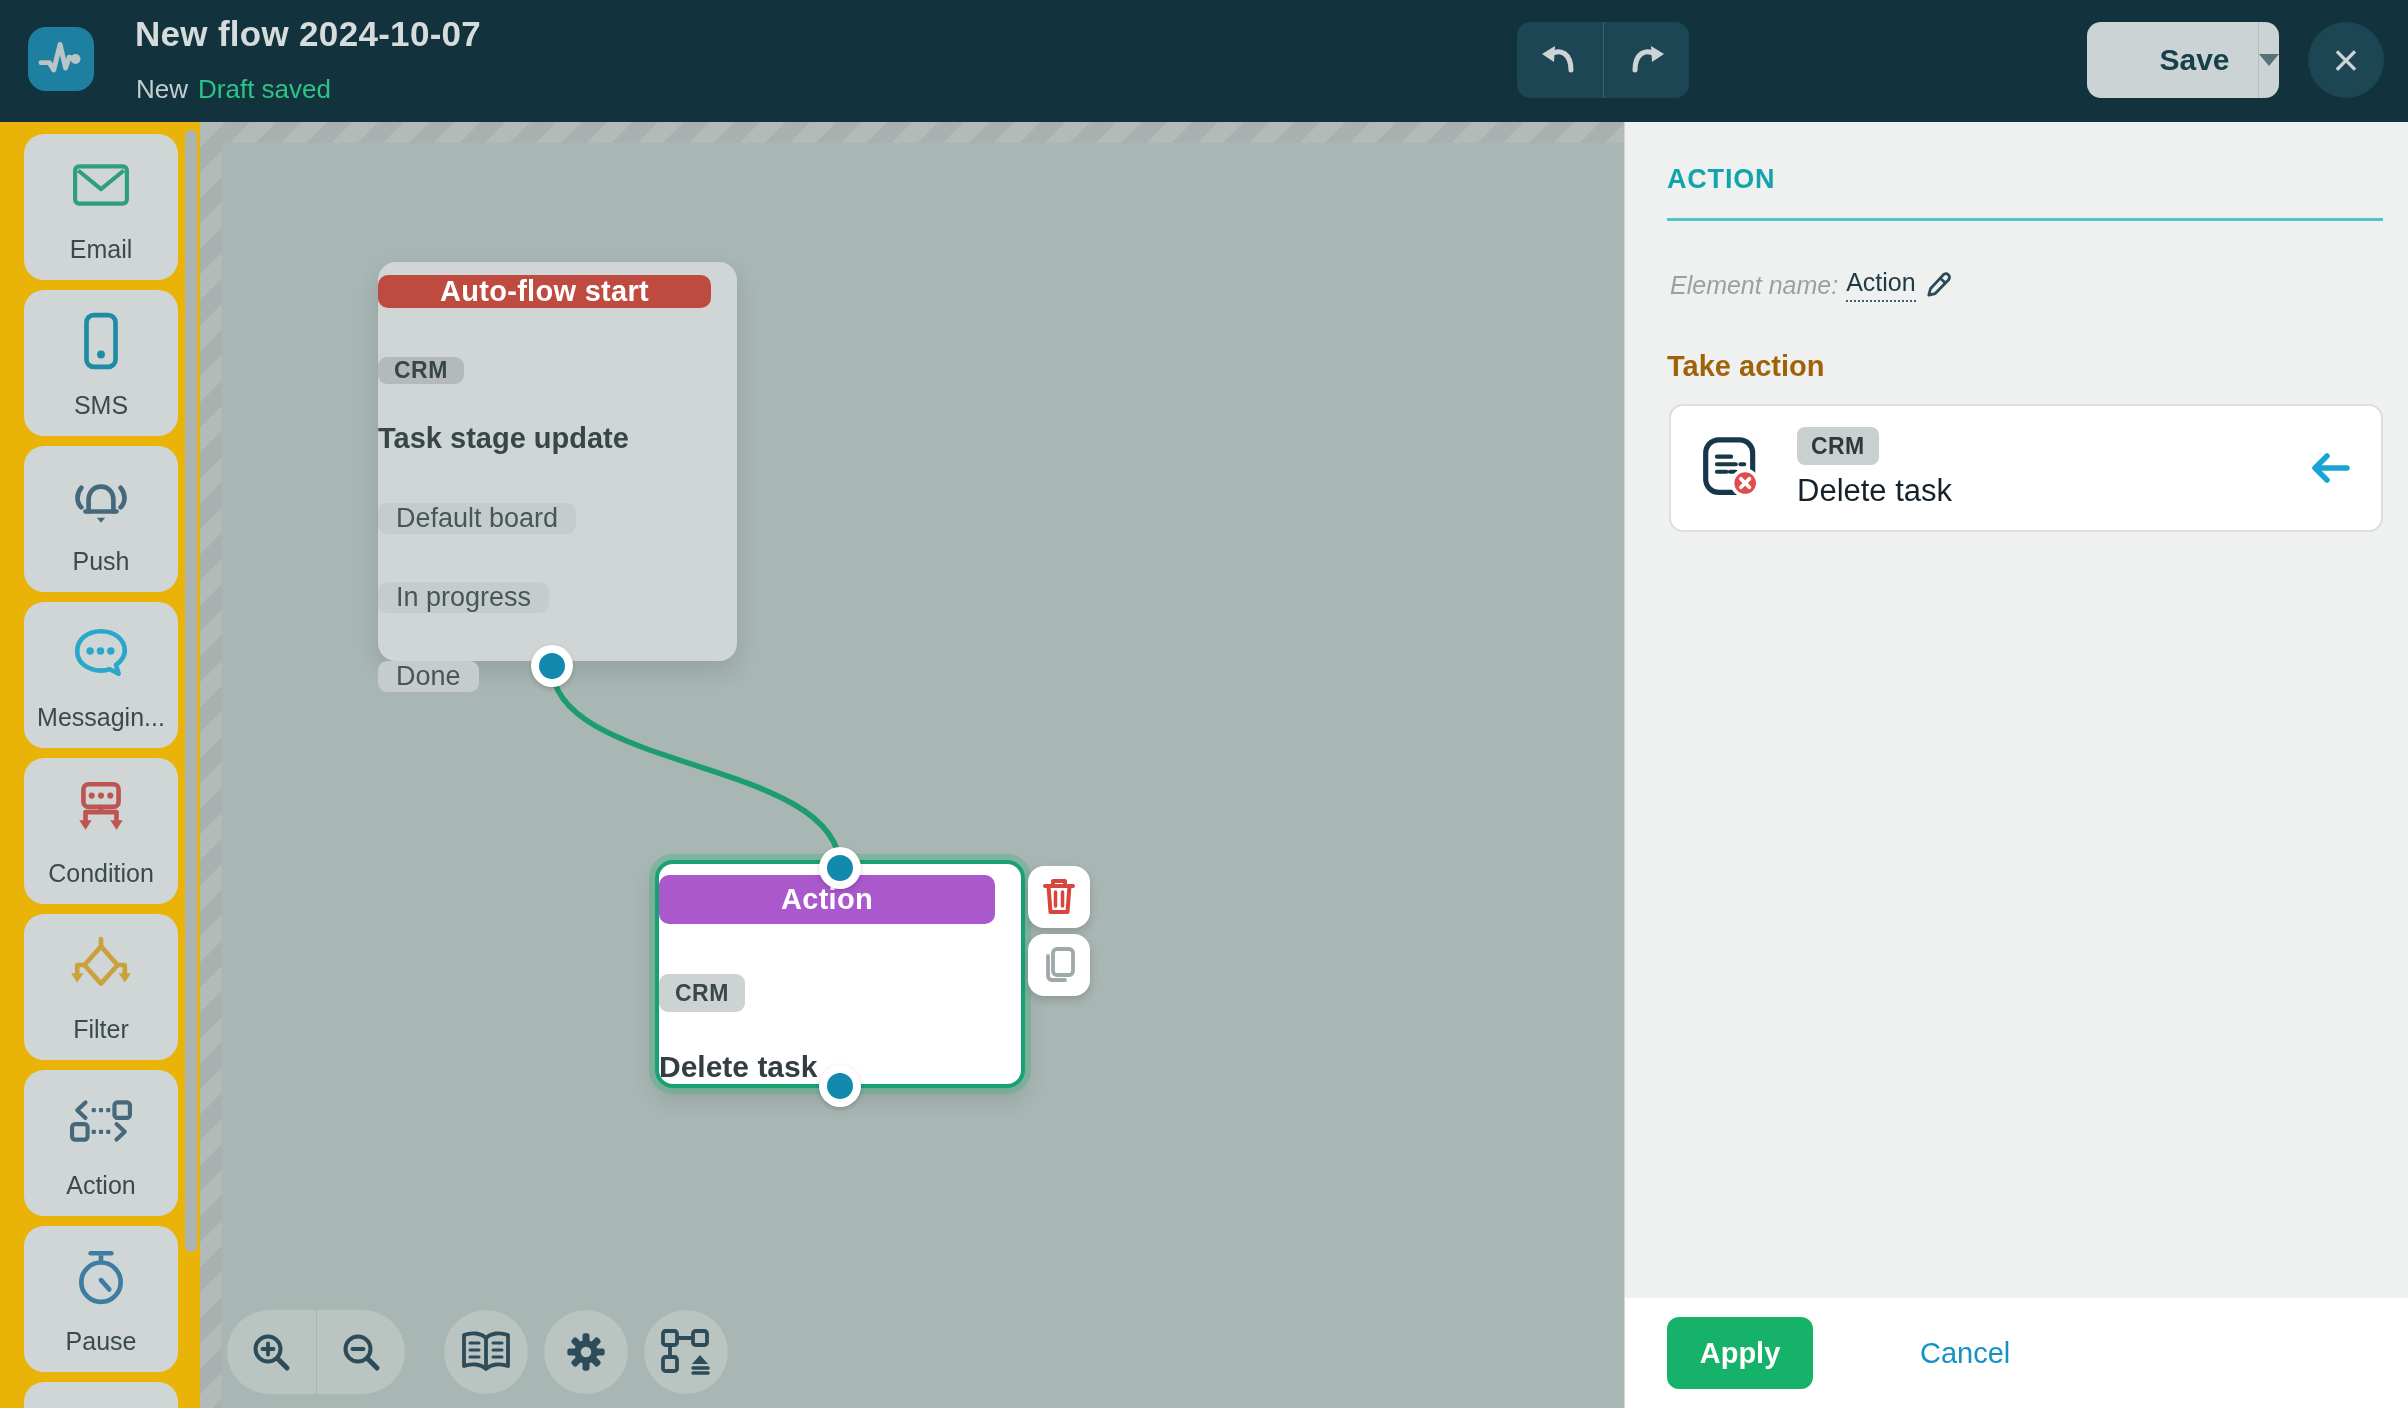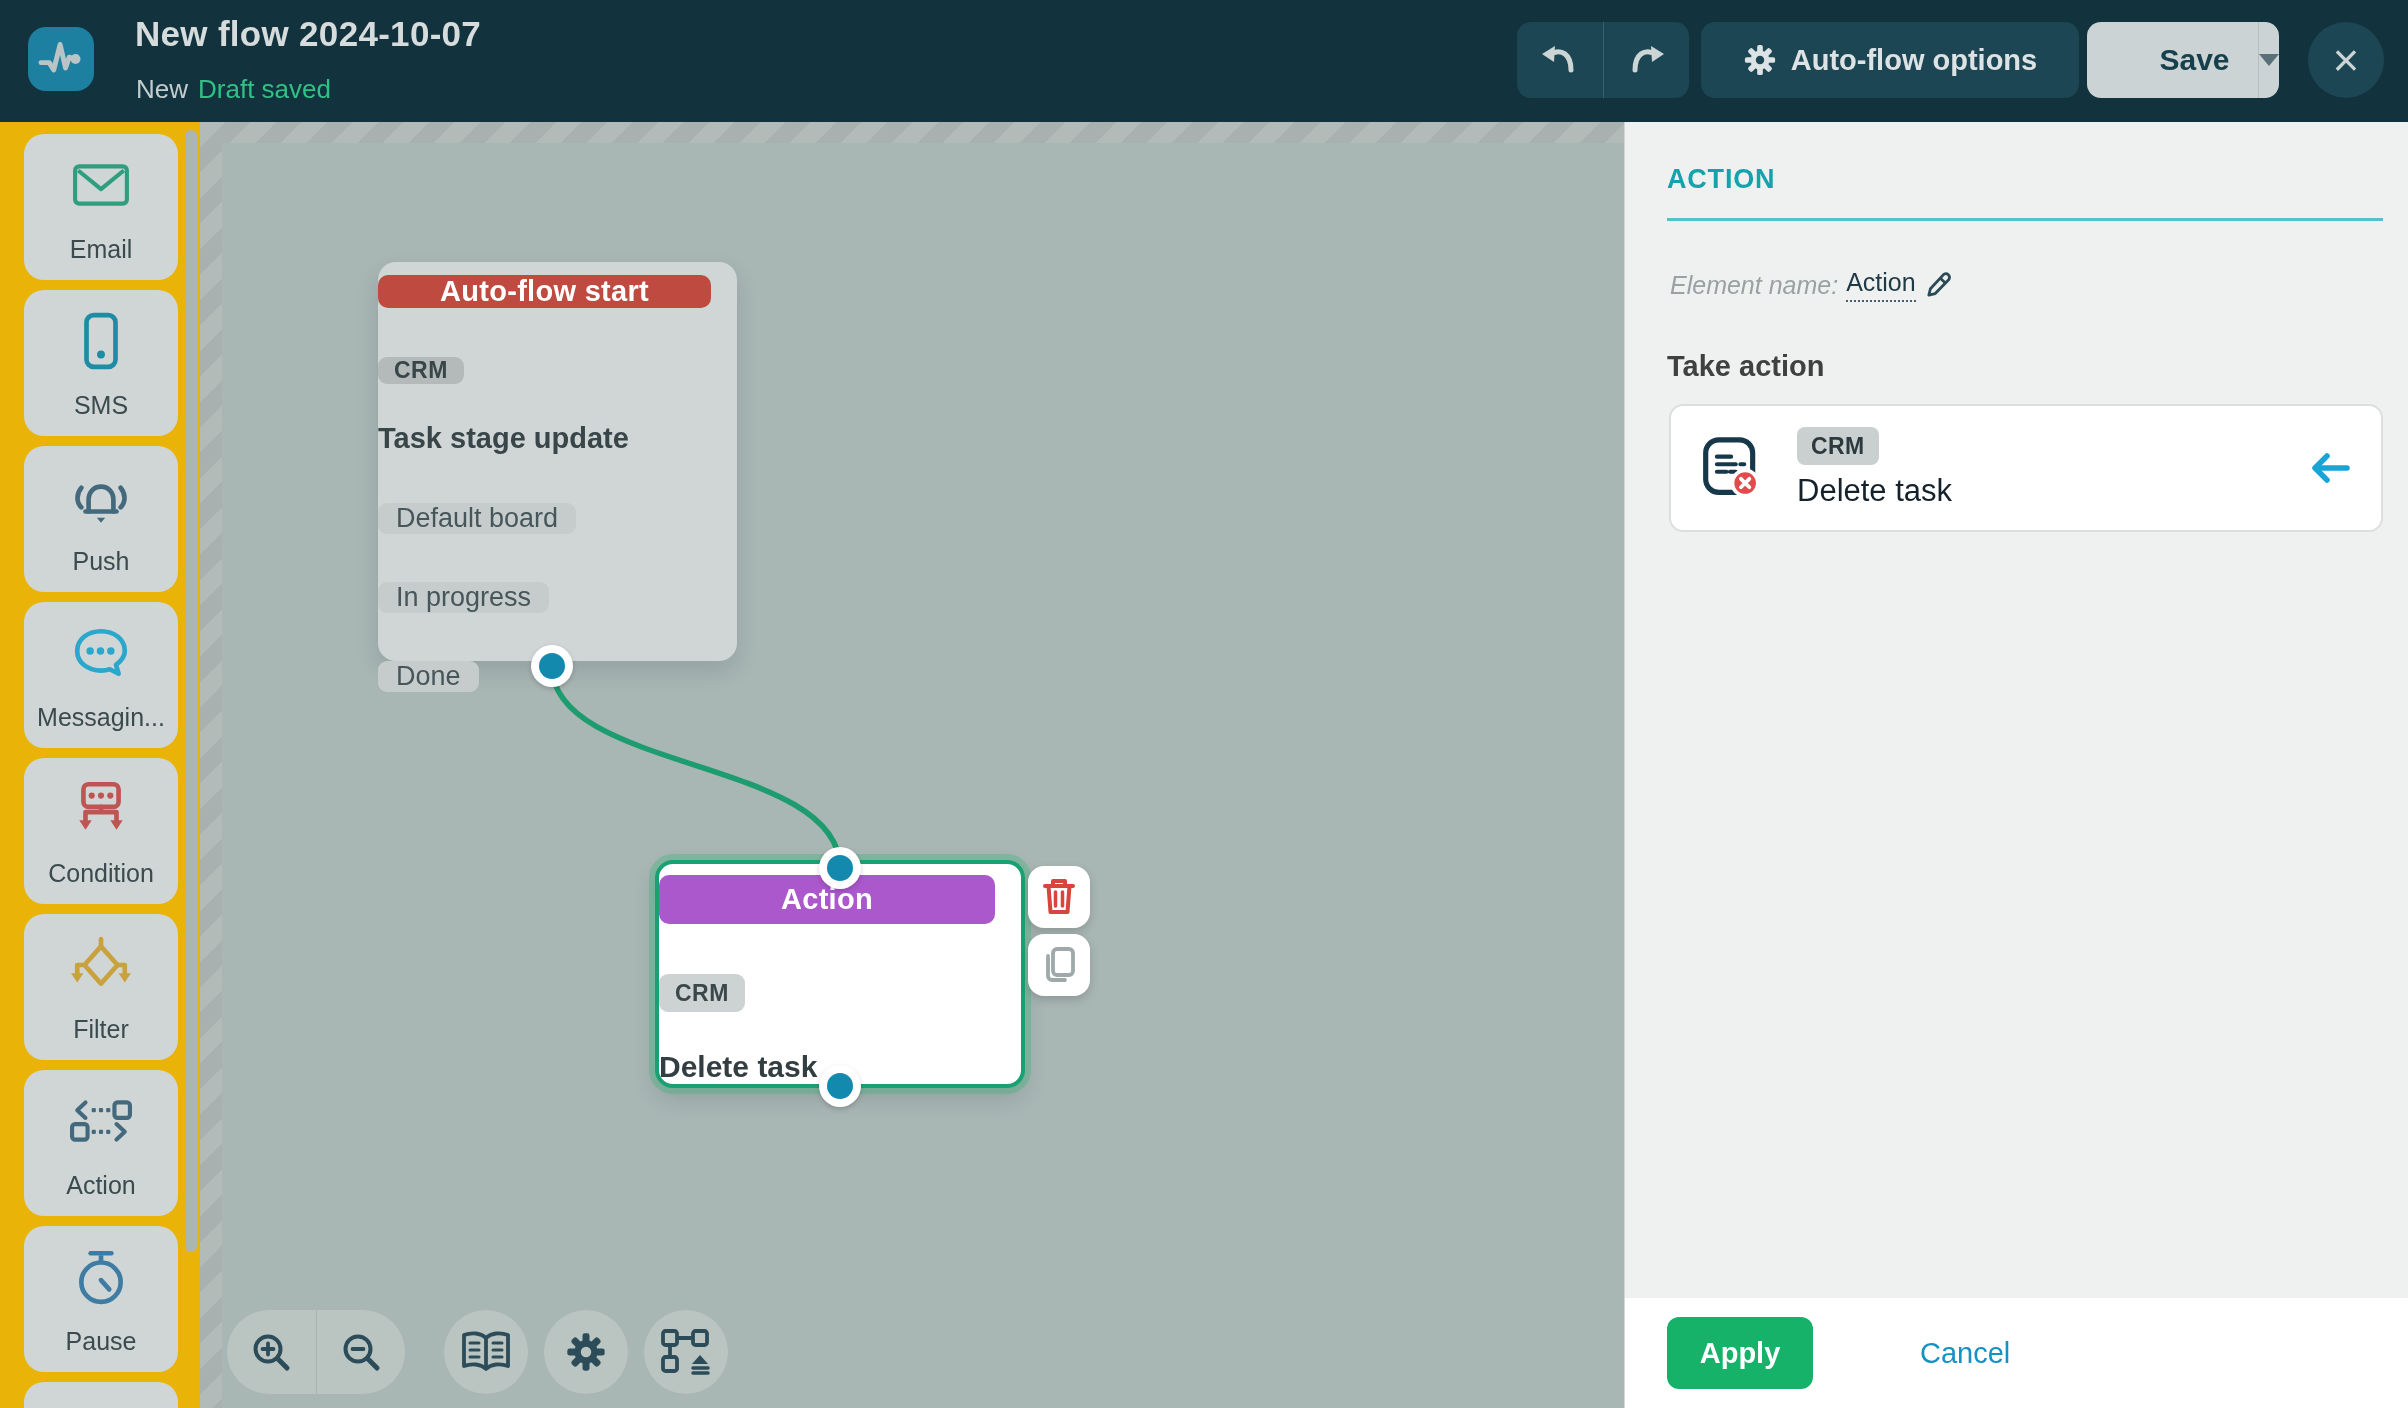--- a/index.html
+++ b/index.html
@@ -56,21 +56,21 @@
   .zoom-half + .zoom-half{border-left:1px solid #a9b3b0;}
   .circle-btn{position:absolute;top:1188px;width:84px;height:84px;border-radius:50%;background:#bac4c1;display:flex;align-items:center;justify-content:center;cursor:pointer;}
 
   
   .panel{position:absolute;left:1624px;top:122px;width:784px;height:1286px;background:#eef1f0;border-left:1px solid #d3d8d7;box-sizing:border-box;}
   .panel-section-title{position:absolute;left:42px;top:42px;font-size:27px;font-weight:700;color:#12a3ad;letter-spacing:.8px;}
   .panel-rule{position:absolute;left:42px;top:96px;width:716px;height:3px;background:#56c2c7;}
   .elname-row{position:absolute;left:45px;top:146px;display:flex;align-items:center;gap:8px;}
   .elname-label{font-size:25px;font-style:italic;color:#9aa1a3;}
   .elname-value{font-size:25px;color:#1f3945;border-bottom:2px dotted #41606c;padding-bottom:3px;cursor:text;}
-  .take-action{position:absolute;left:42px;top:228px;font-size:29px;font-weight:800;color:#404040;}
+  .take-action{position:absolute;left:42px;top:228px;font-size:29px;font-weight:800;color:#a16207;}
   .action-card{position:absolute;left:44px;top:282px;width:714px;height:128px;background:#fff;border:2px solid #dcdfde;border-radius:14px;box-sizing:border-box;display:flex;align-items:center;padding:0 30px;cursor:pointer;}
   .ac-text{margin-left:34px;display:flex;flex-direction:column;align-items:flex-start;}
   .ac-badge{height:38px;padding:0 14px;border-radius:8px;background:#c9d0cf;color:#2c3a40;font-size:23px;font-weight:700;display:flex;align-items:center;letter-spacing:.4px;}
   .ac-title{margin-top:8px;font-size:31px;color:#15222b;}
   .ac-arrow{margin-left:auto;display:flex;align-items:center;cursor:pointer;}
   .panel-footer{position:absolute;left:0;top:1176px;width:784px;height:110px;background:#fff;display:flex;align-items:center;padding-left:42px;box-sizing:border-box;gap:21px;}
   .apply-btn{width:146px;height:72px;border-radius:12px;background:#17b26a;color:#fff;font-size:29px;font-weight:700;display:flex;align-items:center;justify-content:center;cursor:pointer;}
   .cancel-link{margin-left:86px;font-size:29px;color:#1691c4;cursor:pointer;}
 </style>
 </head>
@@ -98,33 +98,20 @@
         </svg>
       </div>
       <div class="ur-half">
         <svg width="40" height="36" viewBox="0 0 40 36">
           <path d="M31 13 C18 5 9 13 9 28" fill="none" stroke="#ccd4d5" stroke-width="5" stroke-linecap="round"></path>
           <polygon points="38,12 25,4 26,20" fill="#ccd4d5"></polygon>
         </svg>
       </div>
     </div>
 
-    <div class="options-btn">
-      <svg width="34" height="34" viewBox="0 0 36 36">
-        <g fill="#dde3e4">
-          <rect x="15" y="2" width="6" height="32" rx="2"></rect>
-          <rect x="15" y="2" width="6" height="32" rx="2" transform="rotate(45 18 18)"></rect>
-          <rect x="15" y="2" width="6" height="32" rx="2" transform="rotate(90 18 18)"></rect>
-          <rect x="15" y="2" width="6" height="32" rx="2" transform="rotate(135 18 18)"></rect>
-          <circle cx="18" cy="18" r="10"></circle>
-        </g>
-        <circle cx="18" cy="18" r="4.5" fill="#1c4653"></circle>
-      </svg>
-      <span>Auto-flow options</span>
-    </div>
 
     <div class="save-btn">
       <div class="save-main">Save</div>
       <div class="save-caret">
         <div class="caret-down"></div>
       </div>
     </div>
 
     <div class="close-btn">
       <span>×</span>

